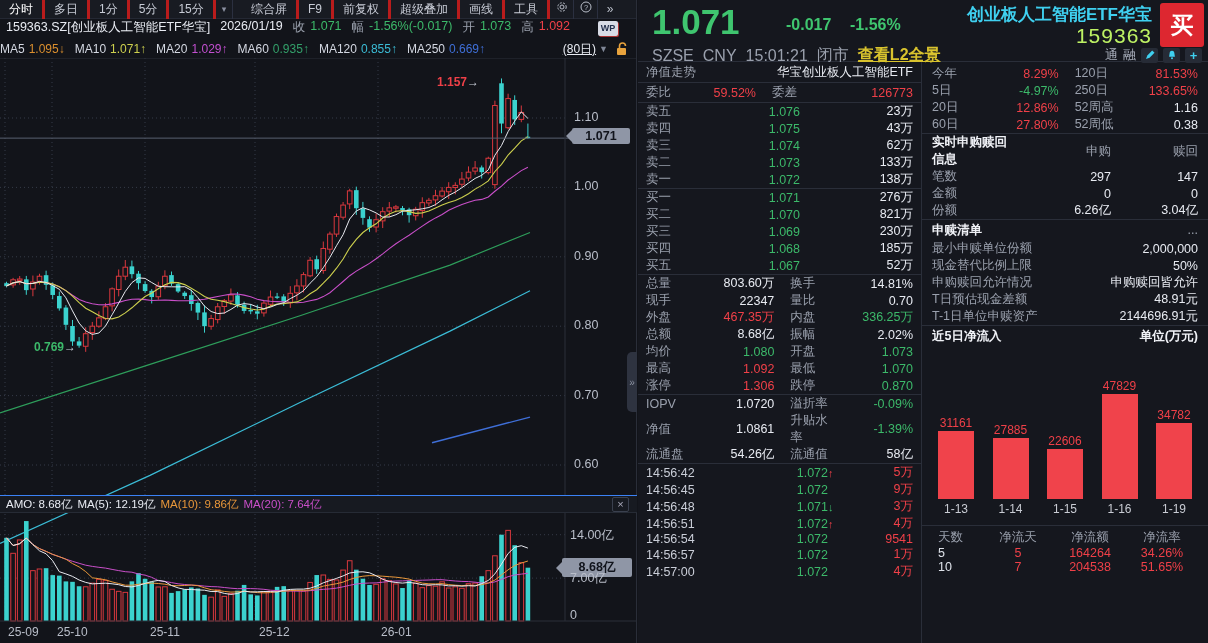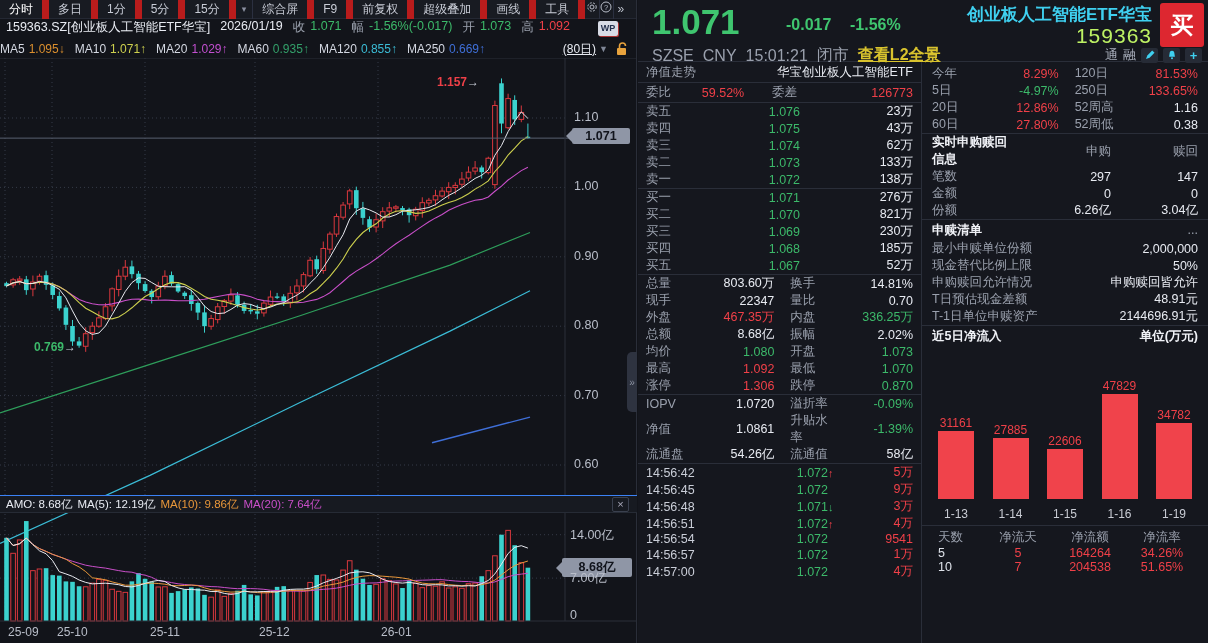--- a/index.html
+++ b/index.html
@@ -4,21 +4,21 @@
 <style>
   :root{
     --bg:#12141a; --panel:#14161d; --line:#2a2e39; --txt:#e8ebf2; --lbl:#9aa0ad; --dim:#b9bec9;
   }
   *{box-sizing:border-box; margin:0; padding:0; font-family:"Liberation Sans","DejaVu Sans",sans-serif;}
   html,body{width:1208px;height:643px;overflow:hidden;background:var(--bg);color:var(--txt);}
   .r{color:var(--up);} .g{color:var(--down);} .w{color:var(--txt);} .lbl{color:var(--lbl);}
   
   #left{position:absolute;left:0;top:0;width:637px;height:643px;border-right:1px solid var(--line);background:var(--bg);}
   #toolbar1{position:absolute;left:0;top:0;width:100%;height:19px;background:#181b22;border-bottom:1px solid #242833;display:flex;align-items:center;font-size:12px;color:#c8ccd6;z-index:5;}
-  .titem{padding:0 9px;height:19px;line-height:19px;border-right:7px solid #b91c1c;cursor:default;white-space:nowrap;}
+  .titem{padding:0 9px;height:19px;line-height:19px;border-right:3px solid #b91c1c;cursor:default;white-space:nowrap;}
   .titem.active{color:#fff;}
   .caret{color:#8a8fa0;font-size:9px;padding:0 6px;border-right:1px solid #2b3040;height:19px;line-height:19px;}
   #tb-spacer{flex:1;}
   .tico{width:24px;text-align:center;color:#b9bec9;border-right:1px solid #2b3040;height:19px;line-height:18px;font-size:12px;}
   #tb-end-pad{width:14px;}
   #toolbar2{position:absolute;left:0;top:19px;width:100%;height:21px;display:flex;align-items:flex-start;font-size:12.5px;gap:10px;padding:0 6px;background:var(--bg);z-index:5;white-space:nowrap;}
   #toolbar3{position:absolute;left:0;top:40px;width:100%;height:18px;display:flex;align-items:center;font-size:12px;gap:9px;padding:0 0;background:var(--bg);z-index:5;}
   #wp-badge{position:absolute;left:598px;top:2px;width:20px;height:15px;background:#d8dce6;color:#23304d;font-size:9px;font-weight:bold;text-align:center;line-height:15px;border-radius:2px;box-shadow:1px 1px 0 #a33;}
   #period-wrap{position:absolute;right:28px;top:0;height:18px;display:flex;align-items:center;gap:3px;}
   #period{color:#e8ebf2;text-decoration:underline;}
@@ -73,21 +73,21 @@
   .rrow{display:flex;align-items:center;padding:0 10px;flex:0 0 21.3px;}
   .sec-title{font-weight:bold;color:#f0f2f7;}
   .rt-c1{width:92px;text-align:right;}
   .rt-c2{flex:1;text-align:right;}
   .li-lbl{color:var(--lbl);}
   .li-val{flex:1;text-align:right;color:var(--txt);}
   #flow-bars{display:flex;justify-content:space-between;padding:14px 10px 0 10px;height:152px;}
   .fb-col{width:48px;display:flex;flex-direction:column;align-items:center;justify-content:flex-end;}
   .fb-val{font-size:12px;color:var(--up);margin-bottom:1px;}
   .fb-bar{width:36px;background:var(--bar-red);}
-  #flow-dates{display:flex;justify-content:space-between;padding:3px 10px 0 10px;flex:0 0 22px;align-items:flex-end;}
+  #flow-dates{display:flex;justify-content:space-between;padding:3px 10px 0 10px;flex:0 0 22px;}
   .fb-date{width:48px;text-align:center;color:#c9ccd4;font-size:12px;}
   #flow-table{border-top:1px solid var(--line);margin-top:4px;}
   .ft-row{display:flex;padding:0 10px;align-items:center;}
   .ft-h{color:var(--lbl);flex:0 0 22px;margin-top:3px;}
   .ft-r{flex:0 0 23px;}
   .ft-c0{width:50px;padding-left:6px;color:#dfe3ea;}
   .ft-c{flex:1;text-align:center;}
 </style>
 </head>
 <body>
@@ -515,21 +515,21 @@
     </div>
   </div>
 
   <div id="mid">
     <div class="mrow" id="mid-head">
       <span class="lbl">净值走势</span>
       <span class="name">华宝创业板人工智能ETF</span>
     </div>
     <div class="mrow">
       <span class="ob-label">委比</span>
-      <span class="r" style="width:66px;text-align:center;">59.52%</span>
+      <span class="r" style="width:66px;text-align:right;">59.52%</span>
       <span class="ob-label" style="padding-left:16px;width:56px;">委差</span>
       <span class="r" style="flex:1;text-align:right;">126773</span>
     </div>
     <div id="sell-rows">
         <div class="mrow sep-top">
           <span class="ob-label">卖五</span>
           <span class="ob-price g">1.076</span>
           <span class="ob-vol">23万</span>
         </div>
         <div class="mrow ">

